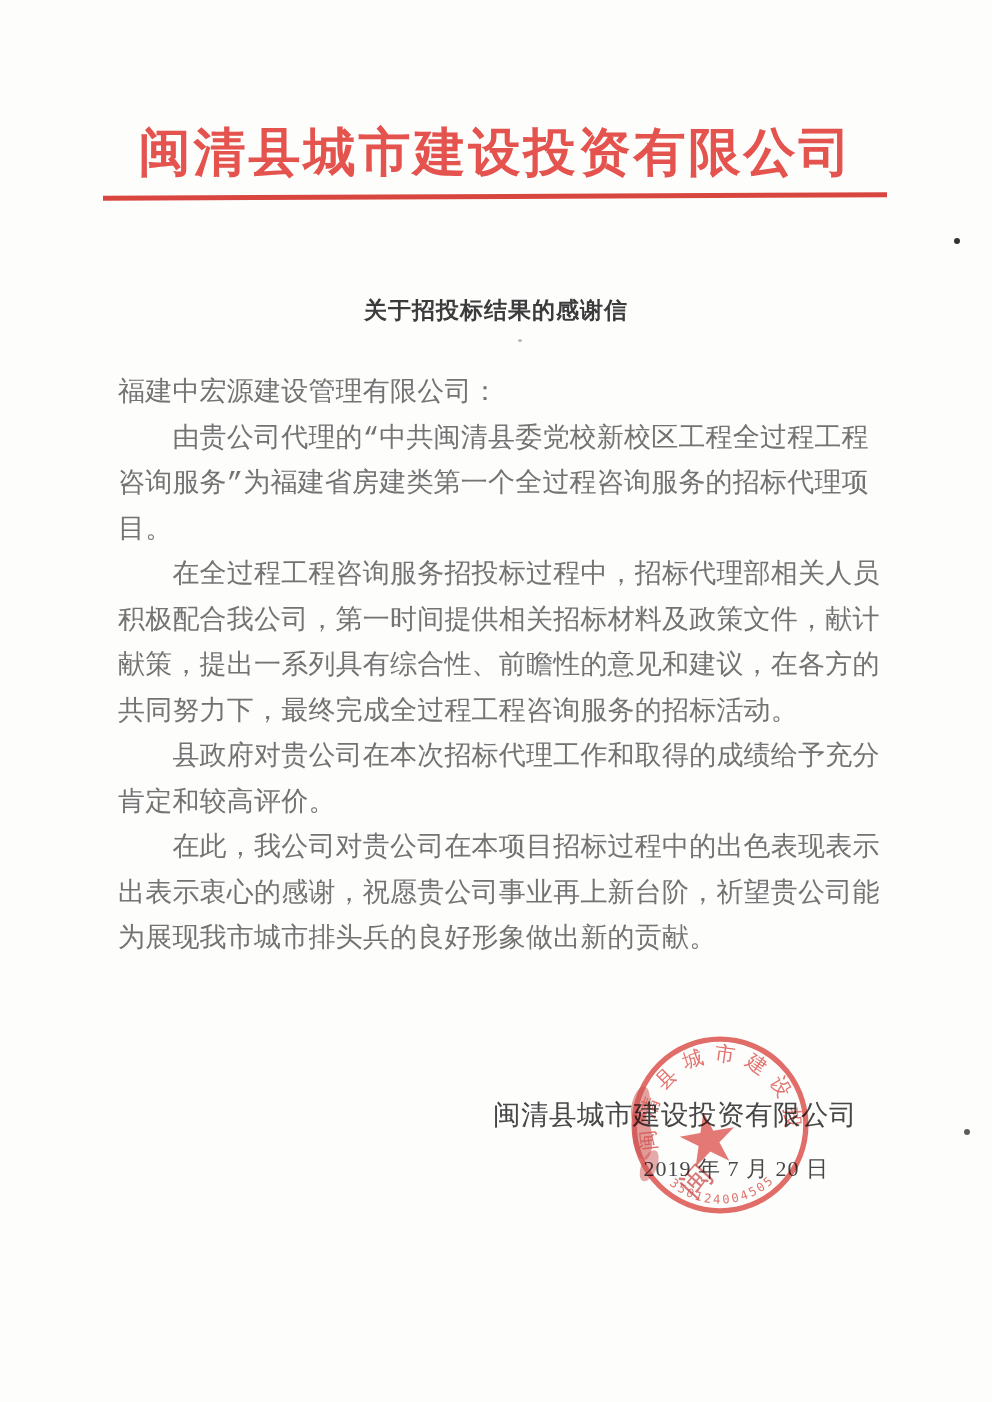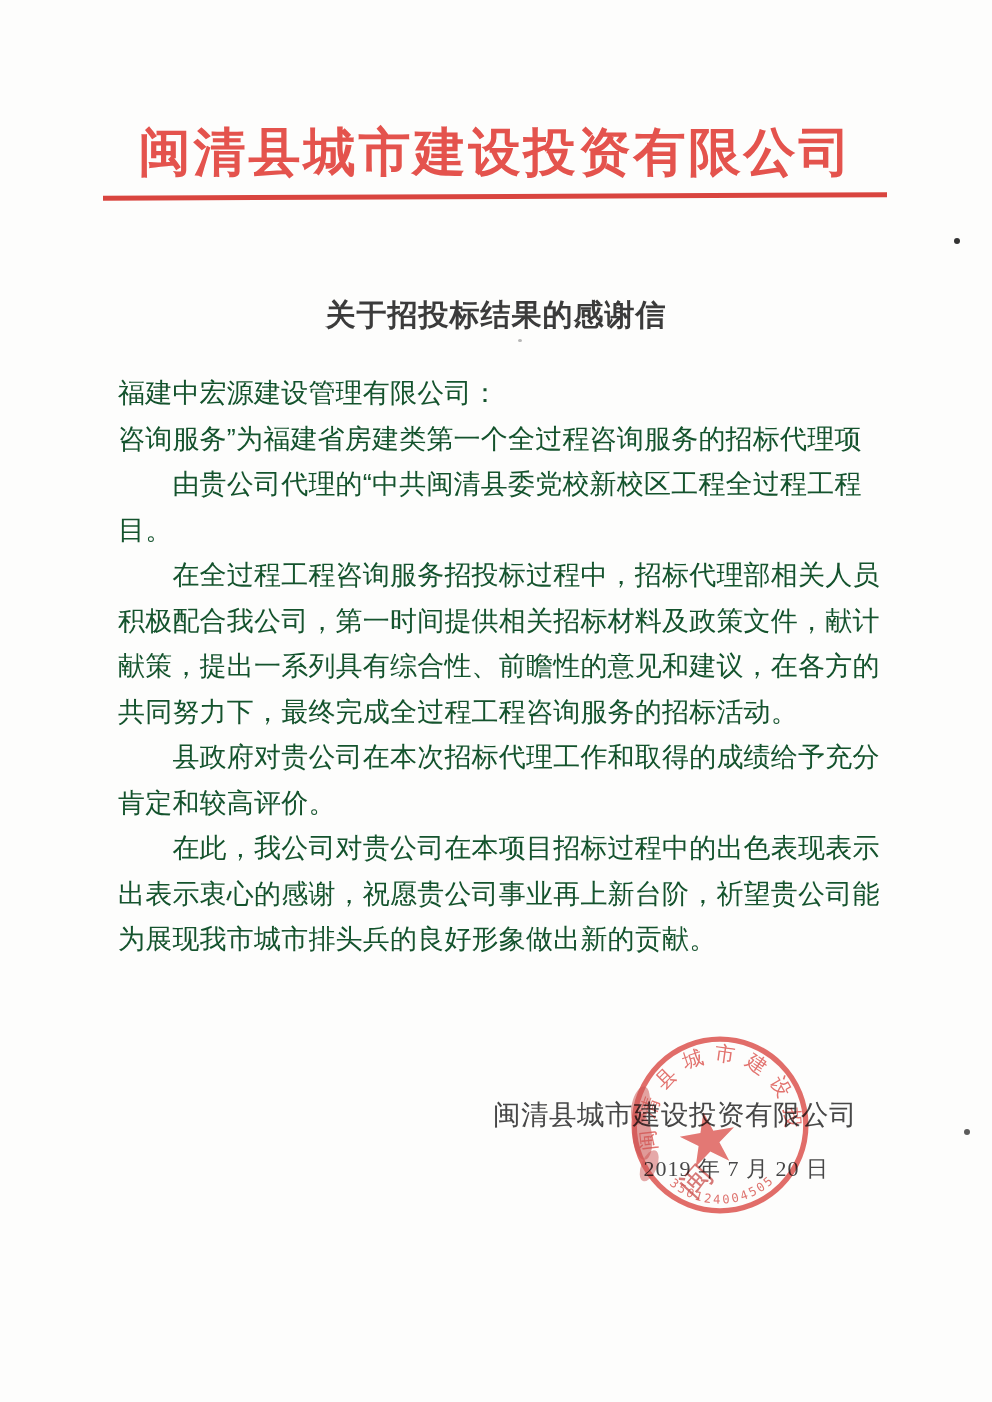--- a/index.html
+++ b/index.html
@@ -34,34 +34,34 @@
     background:#d9453f;
     transform:rotate(-0.25deg);
   }
   
   .doc-title{
     position:absolute;
     top:295px;left:0;right:0;
     text-align:center;
     font-family:"DejaVu Sans","Liberation Sans",sans-serif;
     font-weight:700;
-    font-size:30px;
+    font-size:23px;
     letter-spacing:1px;
     color:#3b3b3b;
     white-space:nowrap;
   }
   
   .body-block{
     position:absolute;
     left:118px;top:371px;
     width:766px;
     font-size:27px;
     letter-spacing:0.2px;
-    color:#14532d;
-    font-family:Liberation Sans, sans-serif;
+    color:#737373;
+    font-family:Liberation Mono, monospace;
   }
   .body-line{
     height:45.5px;
     line-height:45.5px;
     white-space:nowrap;
   }
   
   .signature-company{
     position:absolute;
     top:1097px;right:135px;
@@ -101,22 +101,22 @@
 
 <div class="page">
 
   <div class="letterhead">闽清县城市建设投资有限公司</div>
   <div class="letterhead-rule"></div>
 
   <div class="doc-title">关于招投标结果的感谢信</div>
 
   <div class="body-block">
     <div class="body-line">福建中宏源建设管理有限公司：</div>
+    <div class="body-line">　　由贵公司代理的“中共闽清县委党校新校区工程全过程工程</div>
     <div class="body-line">咨询服务”为福建省房建类第一个全过程咨询服务的招标代理项</div>
-    <div class="body-line">　　由贵公司代理的“中共闽清县委党校新校区工程全过程工程</div>
     <div class="body-line">目。</div>
     <div class="body-line">　　在全过程工程咨询服务招投标过程中，招标代理部相关人员</div>
     <div class="body-line">积极配合我公司，第一时间提供相关招标材料及政策文件，献计</div>
     <div class="body-line">献策，提出一系列具有综合性、前瞻性的意见和建议，在各方的</div>
     <div class="body-line">共同努力下，最终完成全过程工程咨询服务的招标活动。</div>
     <div class="body-line">　　县政府对贵公司在本次招标代理工作和取得的成绩给予充分</div>
     <div class="body-line">肯定和较高评价。</div>
     <div class="body-line">　　在此，我公司对贵公司在本项目招标过程中的出色表现表示</div>
     <div class="body-line">出表示衷心的感谢，祝愿贵公司事业再上新台阶，祈望贵公司能</div>
     <div class="body-line">为展现我市城市排头兵的良好形象做出新的贡献。</div>

